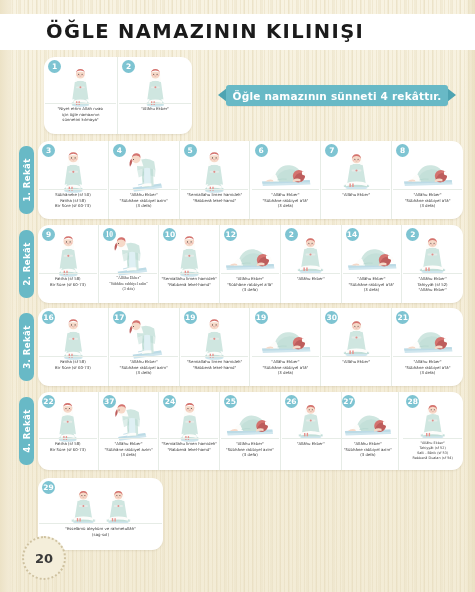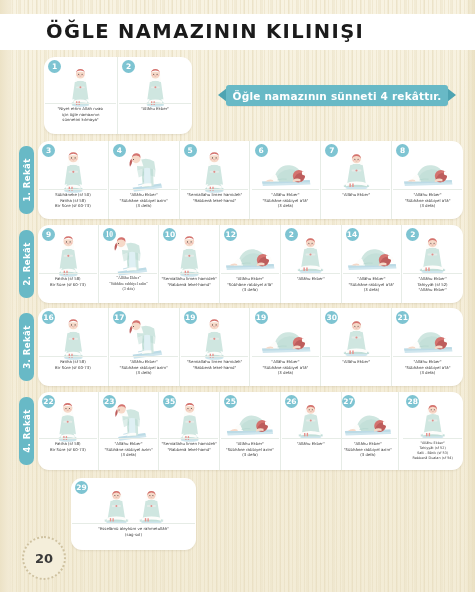--- a/index.html
+++ b/index.html
@@ -760,21 +760,21 @@
     <path d="M18.6 14.2 Q20 15.4 21.4 14.2" stroke="#c98a85" stroke-width=".7" fill="none" stroke-linecap="round"></path>
     <path d="M11.6 9.5 Q20 1.6 28.4 9.5 Q20 5.6 11.6 9.5Z" fill="#fdfdfb"></path>
   </svg>
         </div>
         <div class="caption" style="height: 27px;">
           <span class="ln">Fatiha (sf 58)</span>
           <span class="ln">Bir Sûre (sf 60-73)</span>
         </div>
       </div>
       <div class="cell" style="left: 60.7143px; width: 60.7143px;">
-        <div class="badge">23</div>
+        <div class="badge">37</div>
         <div class="art" style="height: 48px;">
           <svg class="fig" width="38.949999999999996" height="41" viewBox="0 0 60 64" xmlns="http://www.w3.org/2000/svg">
     <path d="M14 56 L56 50 L58 56 L16 62 Z" fill="#cfe6ee"></path>
     <path d="M14 56 L56 50 L57 53 L15 59 Z" fill="#a9cfdd" opacity=".5"></path>
     <path d="M22 52 q8 -2 15 -3" stroke="#a9cfdd" stroke-width="1" fill="none"></path>
     <path d="M30 20 Q38 16 45 20 L44 54 Q34 56 27 54 Z" fill="#cfe6e0" transform="rotate(-4 36 36)"></path>
     <path d="M20 17 Q34 9 46 17 L48 30 Q34 24 21 31 Z" fill="#cfe6e0"></path>
     <path d="M21 31 Q34 24 48 30 L47 40 Q34 34 23 41 Z" fill="#b4d6cf" opacity=".45"></path>
     <path d="M31 27 Q35 26 40 27 L41 52 Q35 53 31 52 Z" fill="#dff0f4"></path>
     <path d="M28 51 q8 -2 14 -1 l0 4 q-7 -1 -14 1 Z" fill="#fdfdfb"></path>
@@ -787,21 +787,21 @@
     <path d="M30 32 Q28 42 30 48" stroke="#b4d6cf" stroke-width="1.2" fill="none"></path>
   </svg>
         </div>
         <div class="caption" style="height: 27px;">
           <span class="ln">"Allâhu Ekber"</span>
           <span class="ln">"Sübhâne rabbiyel azîm"</span>
           <span class="ln">(3 defa)</span>
         </div>
       </div>
       <div class="cell" style="left: 121.429px; width: 60.7143px;">
-        <div class="badge">35</div>
+        <div class="badge">24</div>
         <div class="art" style="height: 48px;">
           <svg class="fig" width="25.419999999999998" height="41" viewBox="0 0 40 64" xmlns="http://www.w3.org/2000/svg">
     <ellipse cx="20" cy="61" rx="14" ry="3" fill="#cfe6ee"></ellipse>
     <path d="M6 60 L20 34 L34 60 Z" fill="#cfe6e0"></path>
     <path d="M6 60 L34 60 L34 57 L6 57 Z" fill="#b4d6cf" opacity=".55"></path>
     <path d="M9 54 Q20 50 31 54 L31 58 Q20 55 9 58 Z" fill="#fdfdfb"></path>
     <path d="M13 55 h2 v6 h-2z" fill="#e9908c"></path>
     <path d="M17 55 h2 v6 h-2z" fill="#e9908c"></path>
     <path d="M11 24 Q20 19 29 24 L33 52 Q20 48 7 52 Z" fill="#cfe6e0"></path>
     <rect x="13" y="31" width="14" height="3" rx="1.4" fill="#e4ebe8"></rect>
@@ -922,21 +922,21 @@
           <span class="ln" style="font-size: 3.4px;">"Allâhu Ekber"</span>
           <span class="ln" style="font-size: 3.4px;">Tahiyyât (sf 52)</span>
           <span class="ln" style="font-size: 3.4px;">Salli - Bârik (sf 53)</span>
           <span class="ln" style="font-size: 3.4px;">Rabbenâ Duaları (sf 54)</span>
         </div>
       </div>
     </div>
     <div class="rekat-tab" style="top: 397px; height: 68px;">
       <span>4. Rekât</span>
     </div>
-    <div class="row-group" style="left: 38px; top: 478px; width: 125px; height: 72px; margin-left: 33px;">
+    <div class="row-group" style="left: 38px; top: 478px; width: 125px; height: 72px;">
       <div class="cell" style="left: 0px; width: 125px;">
         <div class="badge">29</div>
         <div class="art" style="height: 47px;">
           <div style="display:flex;gap:6px;align-items:flex-end;">
             <svg class="fig" width="28.799999999999997" height="40" viewBox="0 0 44 52" xmlns="http://www.w3.org/2000/svg">
     <ellipse cx="22" cy="49" rx="16" ry="3" fill="#cfe6ee"></ellipse>
     <path d="M4 48 L22 26 L40 48 Z" fill="#cfe6e0"></path>
     <path d="M4 48 L40 48 L40 45 L4 45 Z" fill="#b4d6cf" opacity=".5"></path>
     <path d="M7 42 Q22 38 37 42 L37 47 Q22 43 7 47 Z" fill="#fdfdfb"></path>
     <path d="M12 43 h2 v5 h-2z" fill="#e9908c"></path>

